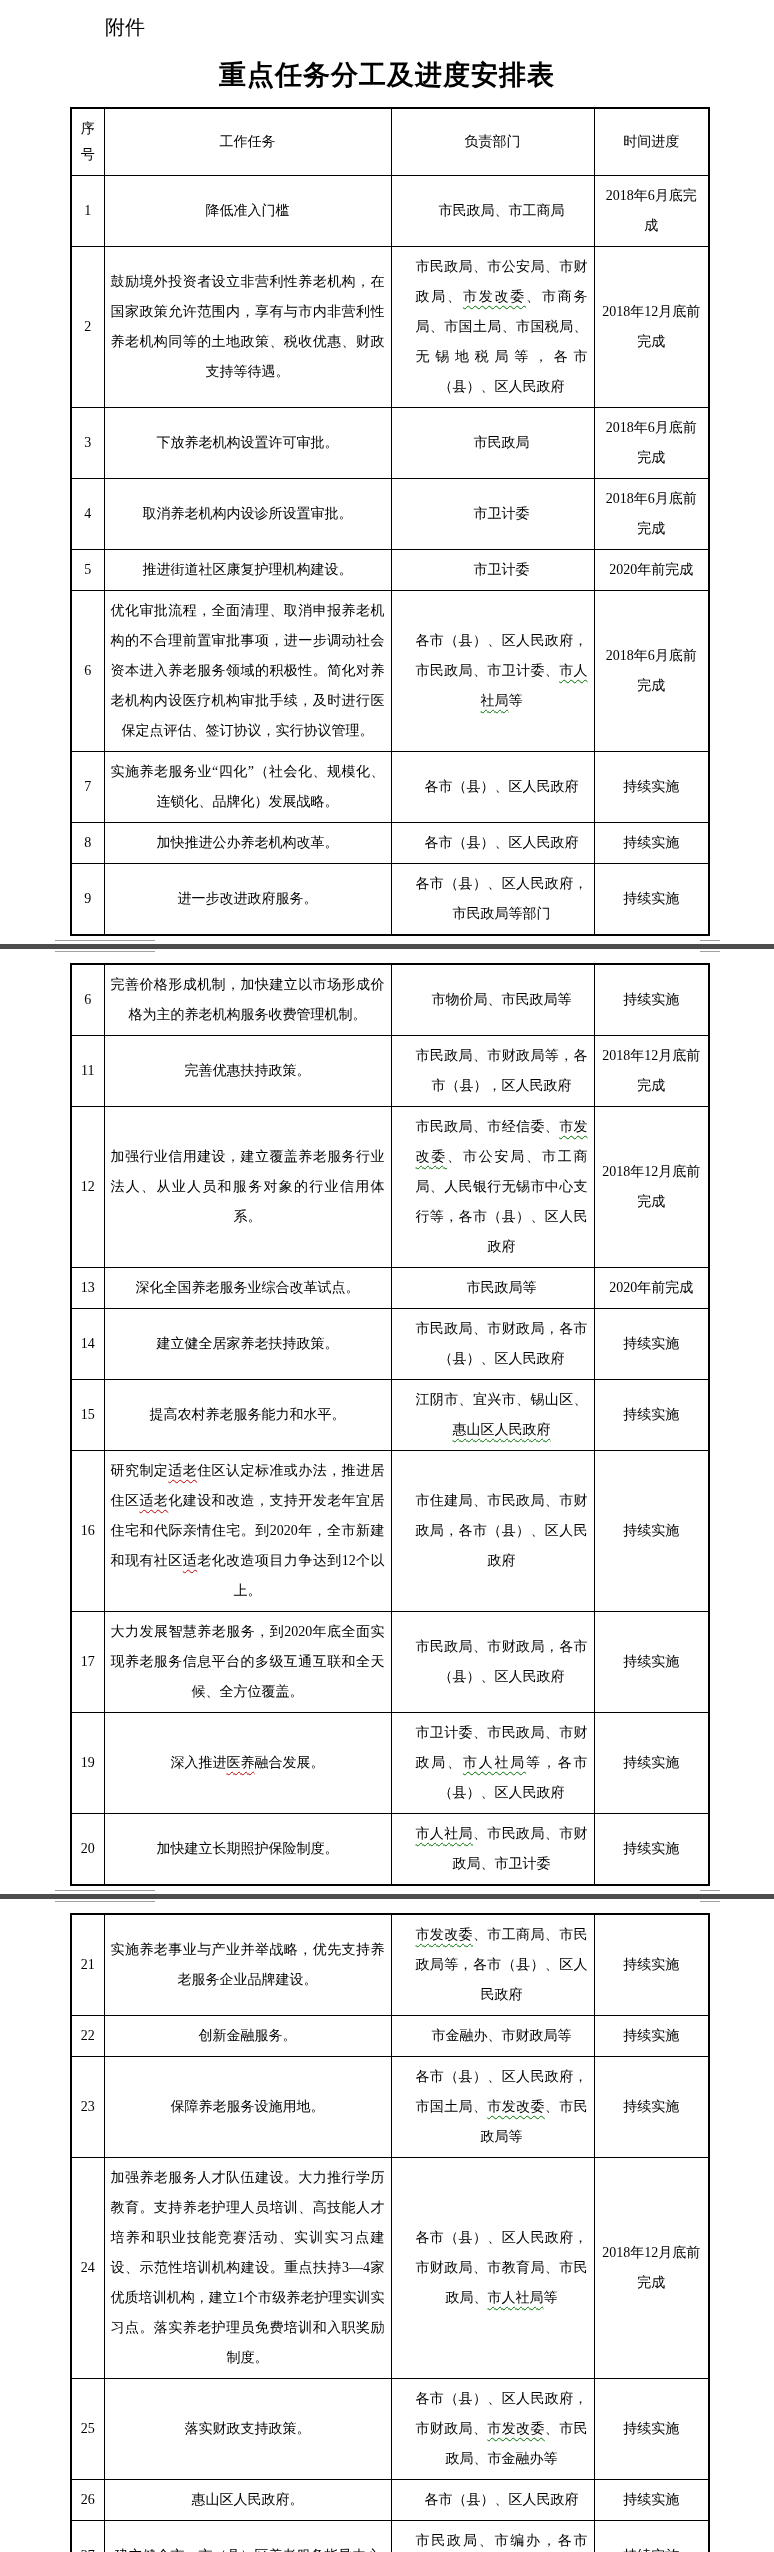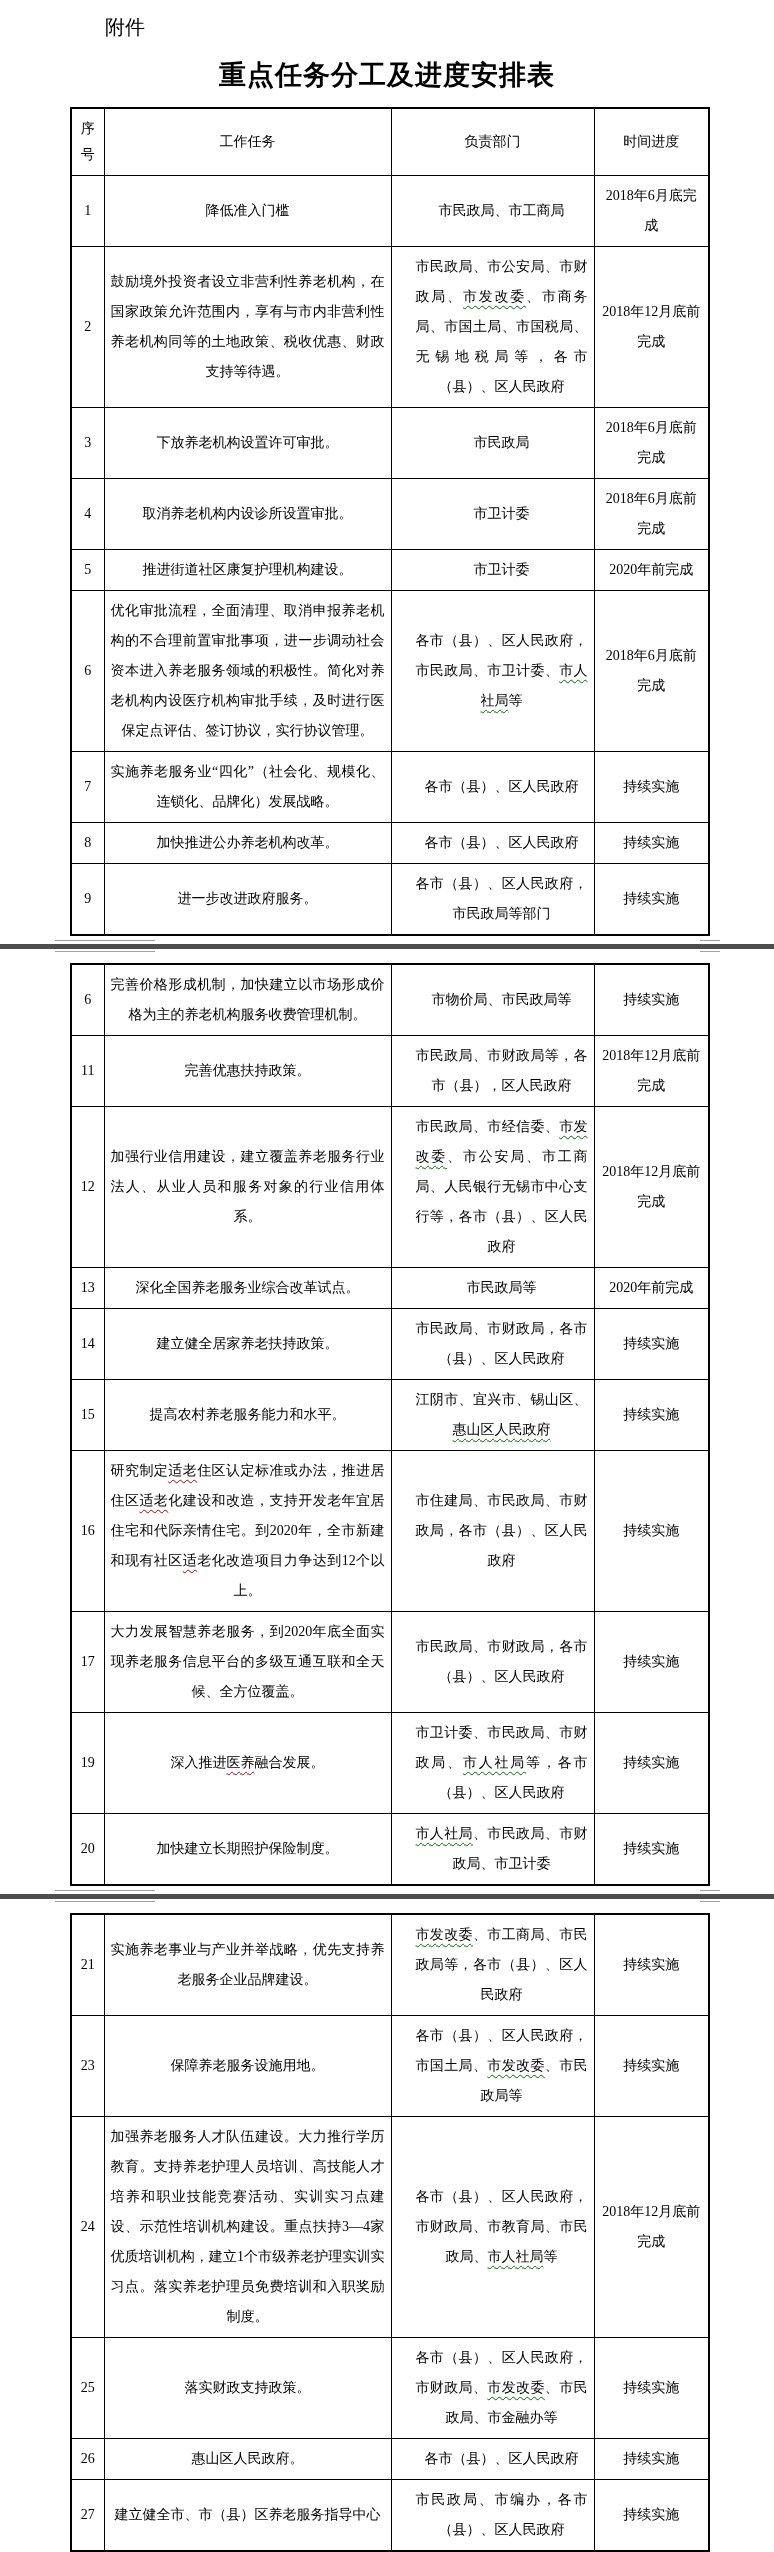--- a/index.html
+++ b/index.html
@@ -240,20 +240,26 @@
         <col style="width:115px">
       </colgroup>
     <tbody>
         <tr>
           <td class="cell-no">21</td>
           <td class="cell-task">实施养老事业与产业并举战略，优先支持养老服务企业品牌建设。</td>
           <td class="cell-dept"><span class="wavy-green">市发改委</span>、市工商局、市民政局等，各市（县）、区人民政府</td>
           <td class="cell-time">持续实施</td>
         </tr>
         <tr>
+          <td class="cell-no">22</td>
+          <td class="cell-task">创新金融服务。</td>
+          <td class="cell-dept">市金融办、市财政局等</td>
+          <td class="cell-time">持续实施</td>
+        </tr>
+        <tr>
           <td class="cell-no">23</td>
           <td class="cell-task">保障养老服务设施用地。</td>
           <td class="cell-dept">各市（县）、区人民政府，市国土局、<span class="wavy-green">市发改委</span>、市民政局等</td>
           <td class="cell-time">持续实施</td>
         </tr>
         <tr>
           <td class="cell-no">24</td>
           <td class="cell-task">加强养老服务人才队伍建设。大力推行学历教育。支持养老护理人员培训、高技能人才培养和职业技能竞赛活动、实训实习点建设、示范性培训机构建设。重点扶持3—4家优质培训机构，建立1个市级养老护理实训实习点。落实养老护理员免费培训和入职奖励制度。</td>
           <td class="cell-dept">各市（县）、区人民政府，市财政局、市教育局、市民政局、<span class="wavy-green">市人社局</span>等</td>
           <td class="cell-time">2018年12月底前完成</td>

